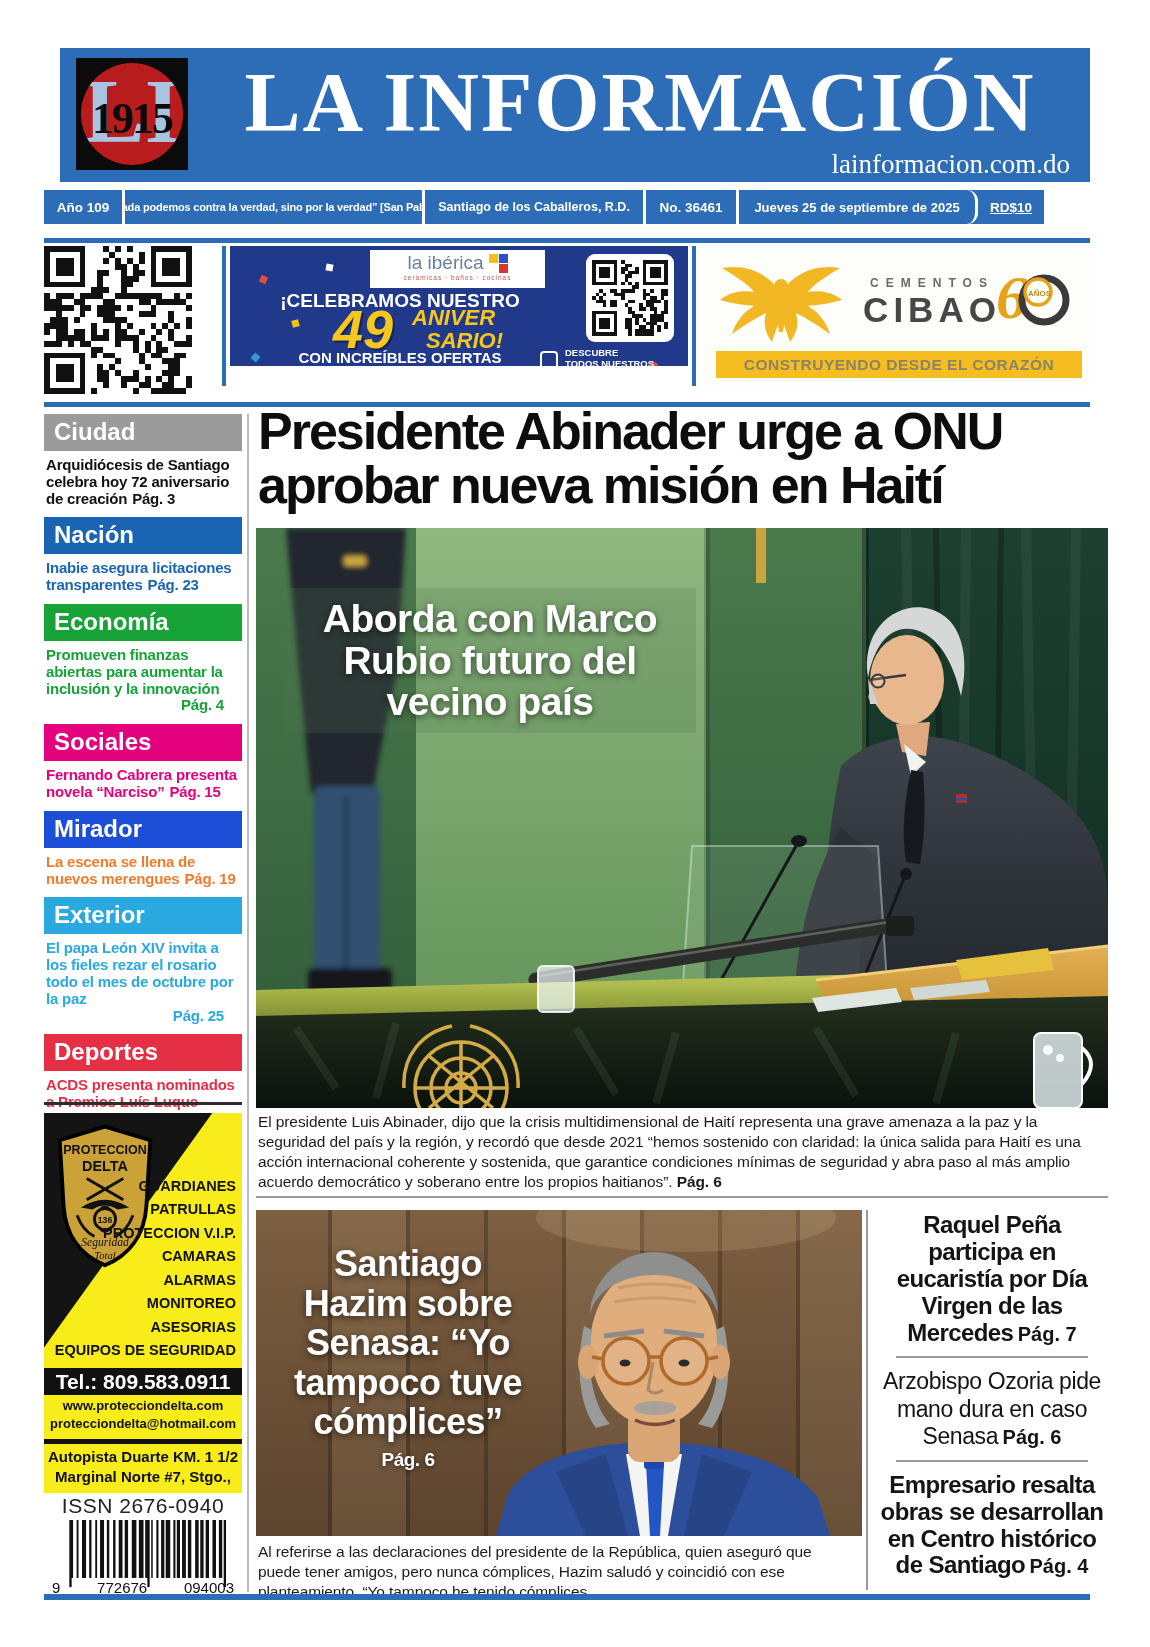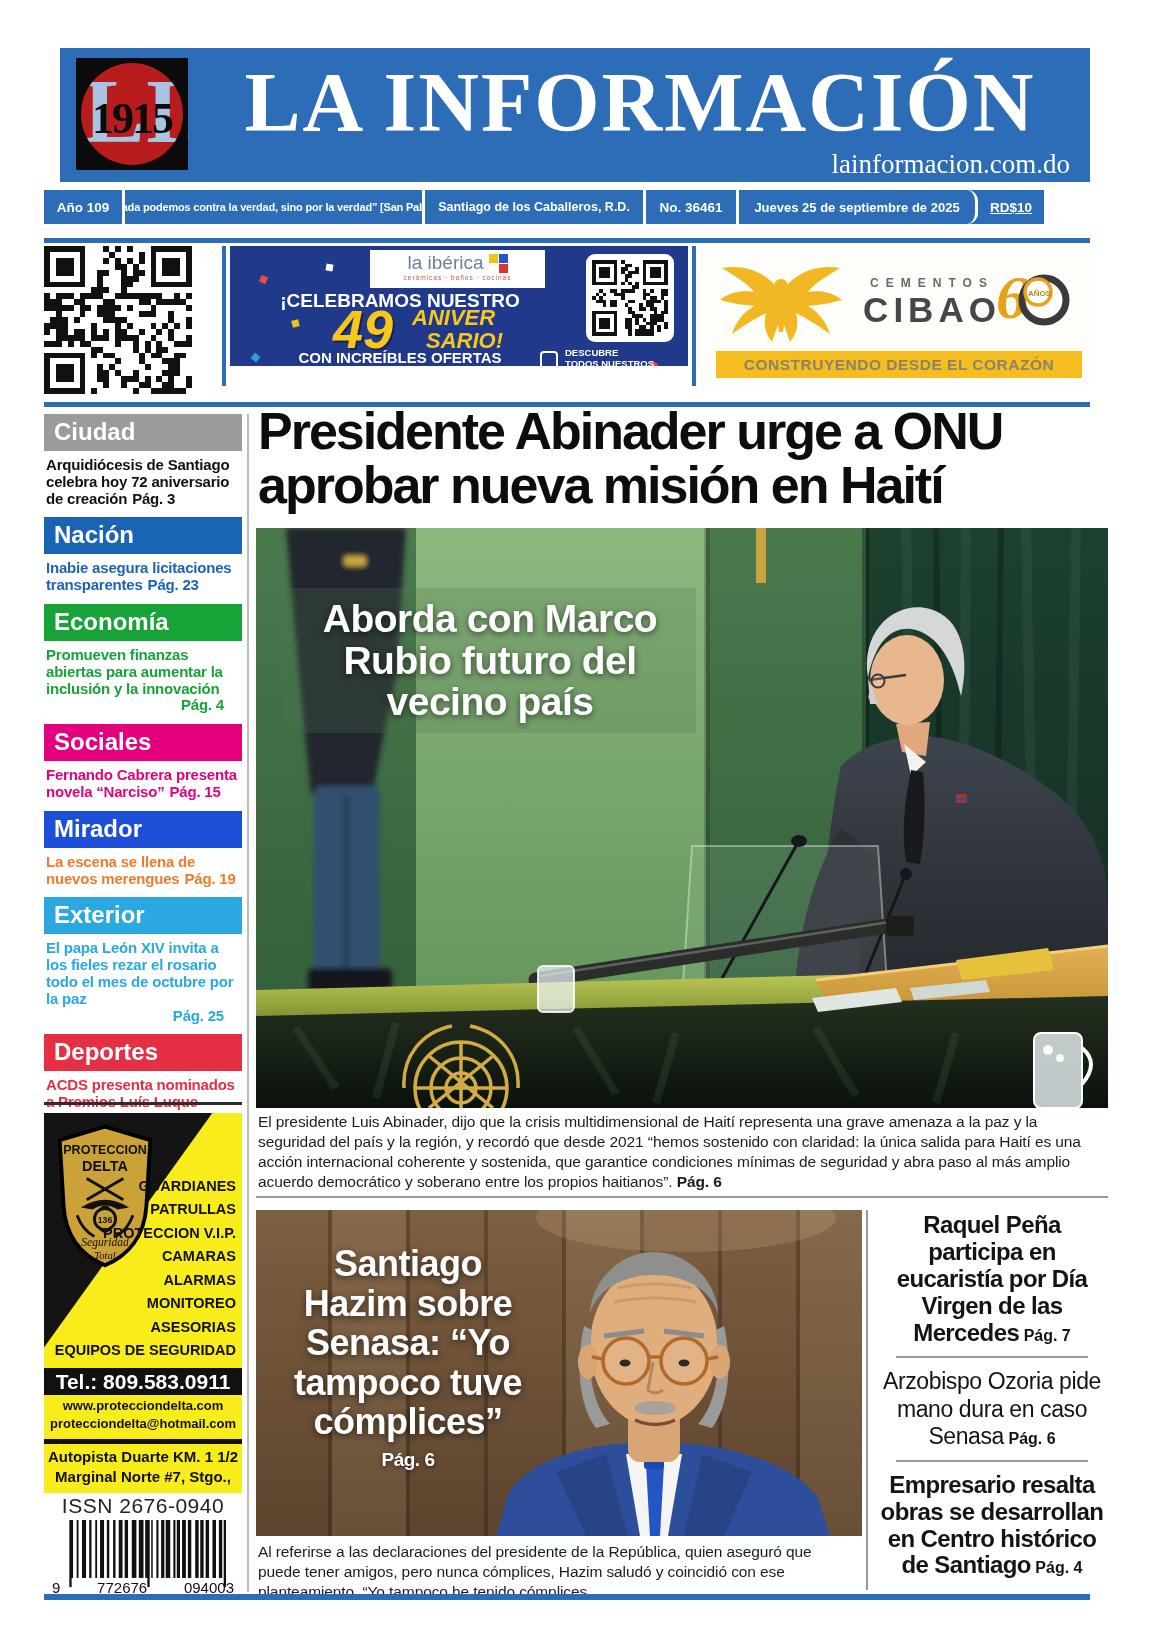--- a/index.html
+++ b/index.html
@@ -108,21 +108,21 @@
   .photo-hazim{position:absolute;left:256px;top:1210px;width:606px;height:326px;overflow:hidden;background:#6f5238;}
   .overlay2{position:absolute;left:4px;top:34px;width:296px;text-align:center;color:#fff;font-weight:bold;font-size:36px;line-height:1.1;text-shadow:0 2px 7px rgba(0,0,0,0.6);letter-spacing:-0.5px;}
   .overlay2 .pg2{font-size:19px;margin-top:8px;text-shadow:0 1px 4px rgba(0,0,0,0.6);}
   .caption2{position:absolute;left:258px;top:1542px;width:600px;font-size:15.5px;line-height:1.3;color:#1c1c1c;letter-spacing:-0.1px;}
 
   .right-rule{position:absolute;left:866px;top:1210px;width:2px;height:380px;background:#9a9a9a;}
   .right-col{position:absolute;left:876px;top:1212px;width:232px;}
   .story{text-align:center;color:#141414;}
   .story-title-bold{font-size:24px;font-weight:bold;line-height:1.12;letter-spacing:-0.6px;}
   .story-title-light{font-size:23px;font-weight:normal;line-height:1.18;letter-spacing:-0.4px;}
-  .story .pg{font-size:16px;}
+  .story .pg{font-size:20px;}
   .story-div{height:2px;background:#9a9a9a;margin:10px 20px;}
 </style>
 </head>
 <body>
 
 <div class="page">
 
   <div class="masthead">
     <div class="logo-box">
       <div class="logo-circle">

